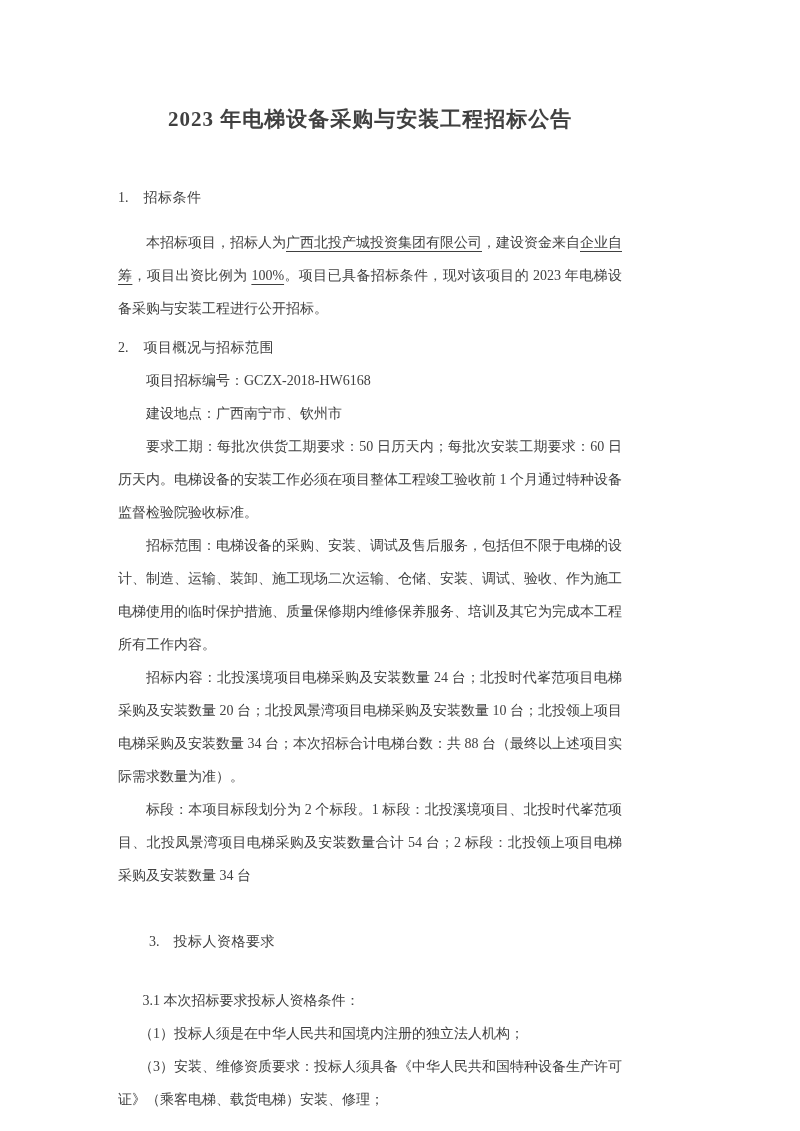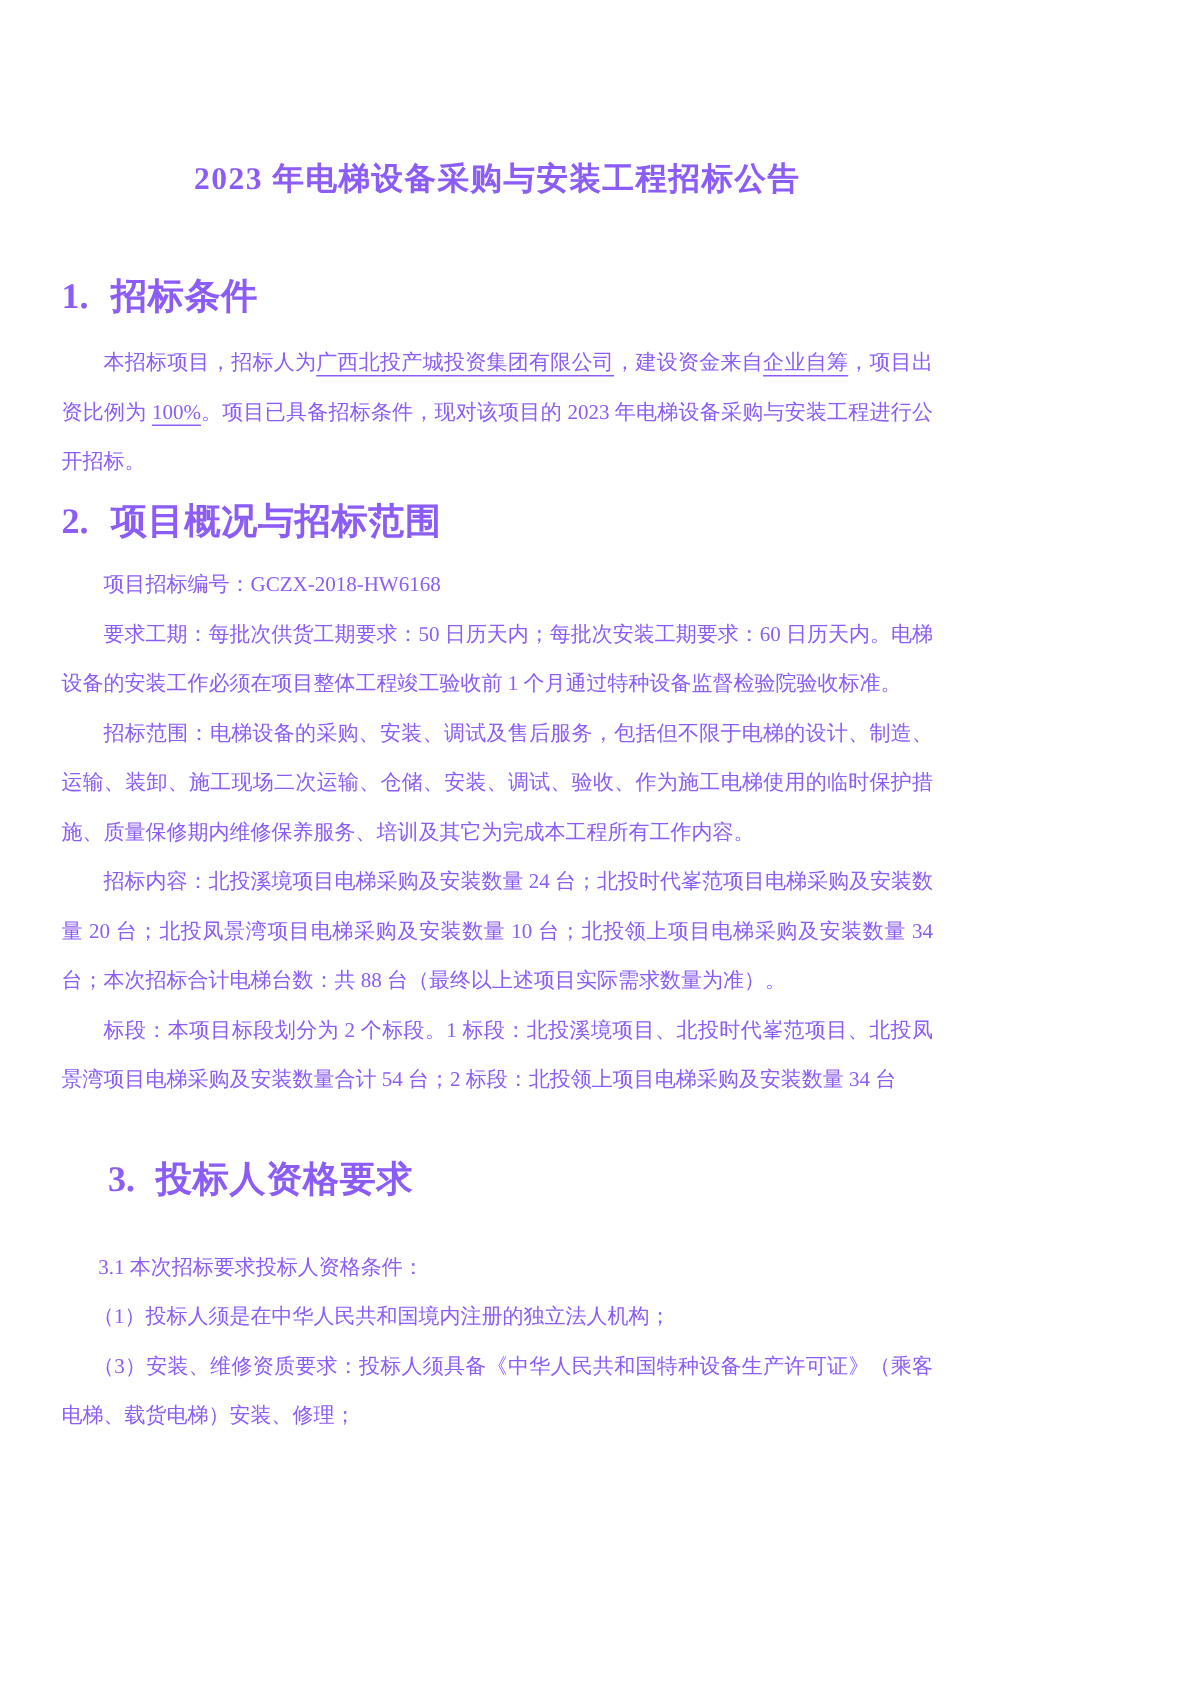--- a/index.html
+++ b/index.html
@@ -6,36 +6,36 @@
     margin: 0;
     padding: 0;
     background: #ffffff;
   }
   .page {
     position: relative;
     width: 712px;
     height: 1131px;
     box-sizing: border-box;
     background: #ffffff;
-    padding: 103px 90px 0 41px;
+    padding: 103px 90px 0 118px;
     font-family: "Liberation Serif", serif;
-    color: #8b5cf6;
+    color: #404040;
     overflow: hidden;
   }
   .doc-title {
     font-size: 21px;
     font-weight: 700;
     line-height: 32px;
     text-align: center;
     letter-spacing: 1px;
     margin: 0 0 50px 0;
   }
   .heading {
-    font-size: 24px;
-    font-weight: 700;
+    font-size: 14px;
+    font-weight: 400;
     line-height: 26px;
     margin: 0;
     letter-spacing: 0.5px;
   }
   .heading .num {
     display: inline-block;
     margin-right: 15px;
     letter-spacing: 0;
   }
   .para {
@@ -45,21 +45,21 @@
     margin: 0;
   }
   .indent { text-indent: 2em; }
   .clause { text-indent: 1.75em; }
   .item   { text-indent: 1.5em; }
   .u {
     text-decoration: underline;
     text-underline-offset: 4px;
   }
   .sec1-heading { margin-bottom: 15px; }
-  .sec2-heading { margin-top: 10px; margin-bottom: 13px; }
+  .sec2-heading { margin-top: 10px; margin-bottom: 3px; }
   .sec3 { margin-top: 37px; }
   .sec3-heading {
     padding-left: 31px;
     margin-bottom: 29px;
   }
   .sec3-heading .num { margin-right: 14px; }
 </style>
 </head>
 <body>
 
@@ -68,20 +68,21 @@
   <h1 class="doc-title">2023 年电梯设备采购与安装工程招标公告</h1>
 
   <section>
     <h2 class="heading sec1-heading"><span class="num">1.</span><span>招标条件</span></h2>
     <p class="para indent"><span>本招标项目，招标人为</span><span class="u">广西北投产城投资集团有限公司</span><span>，建设资金来自</span><span class="u">企业自筹</span><span>，项目出资比例为 </span><span class="u">100%</span><span>。项目已具备招标条件，现对该项目的 2023 年电梯设备采购与安装工程进行公开招标。</span></p>
   </section>
 
   <section>
     <h2 class="heading sec2-heading"><span class="num">2.</span><span>项目概况与招标范围</span></h2>
     <p class="para indent">项目招标编号：GCZX-2018-HW6168</p>
+    <p class="para indent">建设地点：广西南宁市、钦州市</p>
     <p class="para indent">要求工期：每批次供货工期要求：50 日历天内；每批次安装工期要求：60 日历天内。电梯设备的安装工作必须在项目整体工程竣工验收前 1 个月通过特种设备监督检验院验收标准。</p>
     <p class="para indent">招标范围：电梯设备的采购、安装、调试及售后服务，包括但不限于电梯的设计、制造、运输、装卸、施工现场二次运输、仓储、安装、调试、验收、作为施工电梯使用的临时保护措施、质量保修期内维修保养服务、培训及其它为完成本工程所有工作内容。</p>
     <p class="para indent">招标内容：北投溪境项目电梯采购及安装数量 24 台；北投时代峯范项目电梯采购及安装数量 20 台；北投凤景湾项目电梯采购及安装数量 10 台；北投领上项目电梯采购及安装数量 34 台；本次招标合计电梯台数：共 88 台（最终以上述项目实际需求数量为准）。</p>
     <p class="para indent">标段：本项目标段划分为 2 个标段。1 标段：北投溪境项目、北投时代峯范项目、北投凤景湾项目电梯采购及安装数量合计 54 台；2 标段：北投领上项目电梯采购及安装数量 34 台</p>
   </section>
 
   <section class="sec3">
     <h2 class="heading sec3-heading"><span class="num">3.</span><span>投标人资格要求</span></h2>
     <p class="para clause">3.1 本次招标要求投标人资格条件：</p>
     <p class="para item">（1）投标人须是在中华人民共和国境内注册的独立法人机构；</p>

